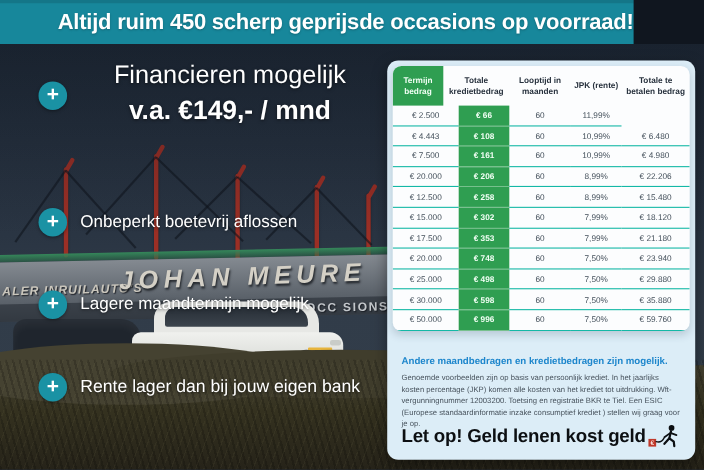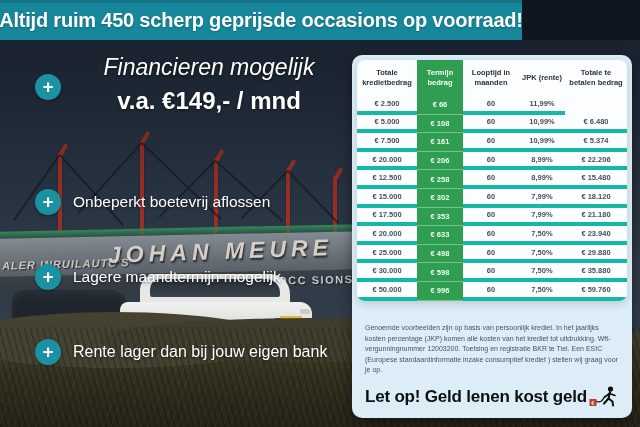--- a/index.html
+++ b/index.html
@@ -1,21 +1,21 @@
 <!DOCTYPE html>
 <html><head>
 <meta charset="utf-8">
 <style>
   html,body{margin:0;padding:0;}
   body{width:640px;height:427px;overflow:hidden;font-family:"Liberation Sans",sans-serif;background:#10161f;}
   .stage{position:relative;width:640px;height:427px;overflow:hidden;}
 
   
-  .banner{position:absolute;top:0;left:0;width:522px;height:40px;background:#17879b;
-    display:flex;align-items:center;justify-content:center;
+  .banner{position:absolute;top:0;left:0;width:576px;height:40px;background:#17879b;
+    display:flex;align-items:center;justify-content:flex-end;
     box-shadow:inset 0 3px 0 rgba(0,0,0,.12);}
   .banner-text{color:#fff;font-weight:bold;font-size:20px;letter-spacing:-0.2px;
     text-shadow:0 1px 2px rgba(0,0,0,.25);white-space:nowrap;}
 
   
   .photo{position:absolute;top:40px;left:0;width:640px;height:387px;
     background:linear-gradient(180deg,#222d3b 0%,#2a3543 45%,#313c49 62%,#333e4b 100%);}
   .photo-vignette{position:absolute;inset:0;background:linear-gradient(180deg,rgba(12,18,28,.4),rgba(12,18,28,0) 45%);}
 
   .mast{position:absolute;width:4px;background:#9c2f25;border-radius:2px;box-shadow:0 0 2px rgba(0,0,0,.4);}
@@ -67,34 +67,34 @@
     background:repeating-linear-gradient(75deg,rgba(0,0,0,.18) 0 2px,rgba(0,0,0,0) 2px 6px),
                repeating-linear-gradient(-70deg,rgba(120,115,80,.10) 0 1px,rgba(0,0,0,0) 1px 7px);}
 
   
   .usp-circle{position:absolute;width:26px;height:26px;border-radius:50%;background:#1a92a4;
     display:flex;align-items:center;justify-content:center;box-shadow:0 1px 3px rgba(0,0,0,.4);}
   .usp-circle span{color:#fff;font-weight:bold;font-size:19px;line-height:1;margin-top:-2px;}
   .usp-text{position:absolute;color:#fff;text-shadow:0 1px 3px rgba(0,0,0,.55);white-space:nowrap;}
   .usp1-block{position:absolute;left:70px;top:54px;width:278px;text-align:center;color:#fff;
     text-shadow:0 1px 3px rgba(0,0,0,.55);}
-  .usp1-title{font-size:23px;font-weight:normal;font-style:italic;}
+  .usp1-title{font-size:23px;font-weight:normal;}
   .usp1-sub{font-size:24px;font-weight:bold;margin-top:6px;}
 
   
   .panel{position:absolute;left:352px;top:55px;width:280px;height:363px;background:#dcedf7;
     border-radius:10px;box-shadow:0 5px 14px rgba(0,0,0,.4);}
   .tablecard{position:absolute;left:5px;top:5px;width:270px;height:241px;background:#fcfdfe;
     border-radius:8px;box-shadow:0 3px 8px rgba(40,60,80,.2);overflow:hidden;}
   .trow{display:flex;}
   .tcell{box-sizing:border-box;display:flex;align-items:center;justify-content:center;text-align:center;
     font-size:7.5px;color:#44505b;}
   .tcell.c0{width:60px;} .tcell.c1{width:46px;} .tcell.c2{width:56px;} .tcell.c3{width:46px;} .tcell.c4{width:62px;}
   .thead .tcell{height:36px;font-weight:bold;color:#27313d;font-size:7.5px;line-height:1.3;padding:2px 3px;}
-  .tbody .tcell{height:18.6px;border-bottom:4px solid #14b8a6;font-weight:bold;}
+  .tbody .tcell{height:18.6px;border-bottom:1px solid #14b8a6;}
   .tcell.green{background:#2f9e51;color:#f2fff5;font-weight:bold;}
   .tbody .tcell.green{border-bottom:1px solid rgba(255,255,255,.35);}
 
   .panel-footer{position:absolute;left:13px;top:268px;width:254px;}
   .highlight{color:#1d86cc;font-weight:bold;font-size:8.8px;margin-bottom:6px;}
   .smallprint{font-size:7px;color:#47525c;line-height:1.5;}
   .warning-row{position:absolute;left:0;top:331px;width:280px;display:flex;align-items:center;justify-content:center;gap:2px;}
   .warning{font-size:17px;font-weight:bold;color:#0c0f12;letter-spacing:-0.2px;}
 </style>
 </head>
@@ -166,46 +166,46 @@
   <div class="usp-text" style="left:73px;top:268px;font-size:15.5px;">Lagere maandtermijn mogelijk</div>
 
   <div class="usp-circle" style="left:35px;top:339px;">
       <span>+</span>
     </div>
   <div class="usp-text" style="left:73px;top:343px;font-size:16px;">Rente lager dan bij jouw eigen bank</div>
 
   <div class="panel">
     <div class="tablecard">
       <div class="trow thead">
+        <div class="tcell c1 green">Termijn bedrag</div>
         <div class="tcell c0">Totale kredietbedrag</div>
-        <div class="tcell c1 green">Termijn bedrag</div>
         <div class="tcell c2">Looptijd in maanden</div>
         <div class="tcell c3">JPK (rente)</div>
         <div class="tcell c4">Totale te betalen bedrag</div>
       </div>
       <div class="tbody" id="table-body">
           <div class="trow">
             <div class="tcell c0">€ 2.500</div>
             <div class="tcell c1 green">€ 66</div>
             <div class="tcell c2">60</div>
             <div class="tcell c3">11,99%</div>
           </div>
           <div class="trow">
-            <div class="tcell c0">€ 5.000</div>
+            <div class="tcell c0">€ 4.443</div>
             <div class="tcell c1 green">€ 108</div>
             <div class="tcell c2">60</div>
             <div class="tcell c3">10,99%</div>
             <div class="tcell c4">€ 6.480</div>
           </div>
           <div class="trow">
             <div class="tcell c0">€ 7.500</div>
             <div class="tcell c1 green">€ 161</div>
             <div class="tcell c2">60</div>
             <div class="tcell c3">10,99%</div>
-            <div class="tcell c4">€ 5.374</div>
+            <div class="tcell c4">€ 4.980</div>
           </div>
           <div class="trow">
             <div class="tcell c0">€ 20.000</div>
             <div class="tcell c1 green">€ 206</div>
             <div class="tcell c2">60</div>
             <div class="tcell c3">8,99%</div>
             <div class="tcell c4">€ 22.206</div>
           </div>
           <div class="trow">
             <div class="tcell c0">€ 12.500</div>
@@ -223,21 +223,21 @@
           </div>
           <div class="trow">
             <div class="tcell c0">€ 17.500</div>
             <div class="tcell c1 green">€ 353</div>
             <div class="tcell c2">60</div>
             <div class="tcell c3">7,99%</div>
             <div class="tcell c4">€ 21.180</div>
           </div>
           <div class="trow">
             <div class="tcell c0">€ 20.000</div>
-            <div class="tcell c1 green">€ 633</div>
+            <div class="tcell c1 green">€ 748</div>
             <div class="tcell c2">60</div>
             <div class="tcell c3">7,50%</div>
             <div class="tcell c4">€ 23.940</div>
           </div>
           <div class="trow">
             <div class="tcell c0">€ 25.000</div>
             <div class="tcell c1 green">€ 498</div>
             <div class="tcell c2">60</div>
             <div class="tcell c3">7,50%</div>
             <div class="tcell c4">€ 29.880</div>
@@ -253,20 +253,21 @@
             <div class="tcell c0">€ 50.000</div>
             <div class="tcell c1 green">€ 996</div>
             <div class="tcell c2">60</div>
             <div class="tcell c3">7,50%</div>
             <div class="tcell c4">€ 59.760</div>
           </div>
         </div>
     </div>
 
     <div class="panel-footer">
+      <div class="highlight">Andere maandbedragen en kredietbedragen zijn mogelijk.</div>
       <div class="smallprint">Genoemde voorbeelden zijn op basis van persoonlijk krediet. In het jaarlijks kosten percentage (JKP) komen alle kosten van het krediet tot uitdrukking. Wft-vergunningnummer 12003200. Toetsing en registratie BKR te Tiel. Een ESIC (Europese standaardinformatie inzake consumptief krediet ) stellen wij graag voor je op.</div>
     </div>
 
     <div class="warning-row">
       <span class="warning">Let op! Geld lenen kost geld</span>
       <svg width="30" height="22" viewBox="0 0 30 22">
         <rect x="0.5" y="13" width="7" height="7" fill="#c0392b"></rect>
         <text x="4" y="18.8" font-size="6" font-family="Liberation Sans, sans-serif" fill="#ffffff" text-anchor="middle">€</text>
         <path d="M7.5 15.5 Q 12 17 14.5 12.5" stroke="#0c0f12" fill="none" stroke-width="1.3" stroke-linecap="round"></path>
         <circle cx="21.5" cy="3" r="2.6" fill="#0c0f12"></circle>

